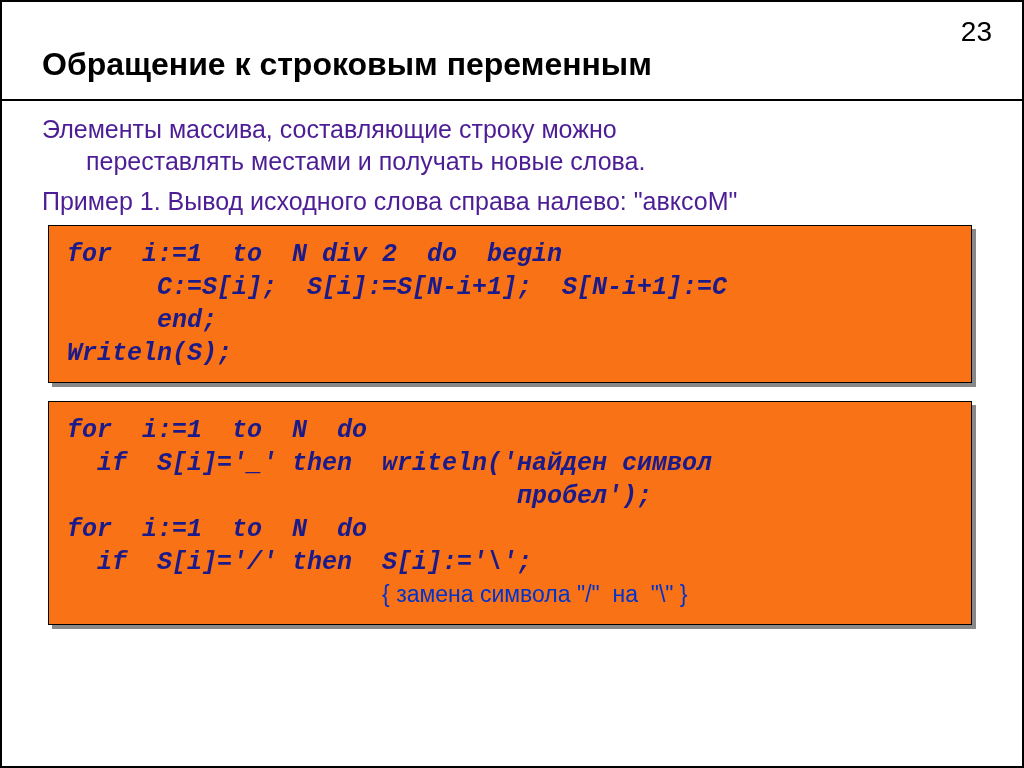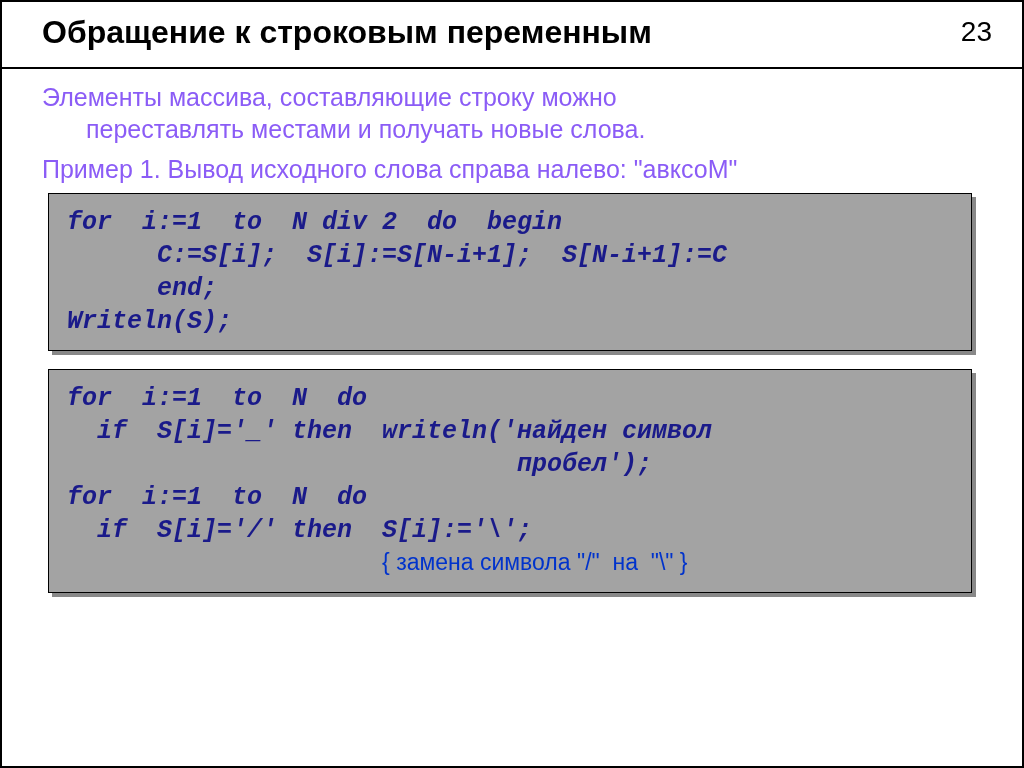--- a/index.html
+++ b/index.html
@@ -16,39 +16,39 @@
     position: absolute;
     top: 14px;
     right: 30px;
     font-size: 28px;
     color: #000;
   }
   .title {
     font-size: 32px;
     font-weight: bold;
     color: #000;
-    padding: 12px 0 16px 40px;
+    padding: 44px 0 16px 40px;
   }
   .rule {
     border: none;
     border-top: 2px solid #000;
     margin: 0;
   }
   .content {
     padding: 12px 30px 0 40px;
   }
   .para {
     font-size: 25px;
-    color: #8b5cf6;
+    color: #4c1d95;
     line-height: 1.28;
     margin-bottom: 8px;
   }
   .ind { padding-left: 44px; display: block; }
   .codebox {
-    background: #a3a3a3;
+    background: #f97316;
     border: 1.5px solid #000;
     box-shadow: 4px 4px 0 #888;
     margin: 8px 20px 18px 6px;
     padding: 12px 18px 12px 18px;
     font-family: "Courier New", Courier, monospace;
     font-style: italic;
     font-size: 25px;
     line-height: 1.32;
     color: #1a1a8a;
     font-weight: bold;

